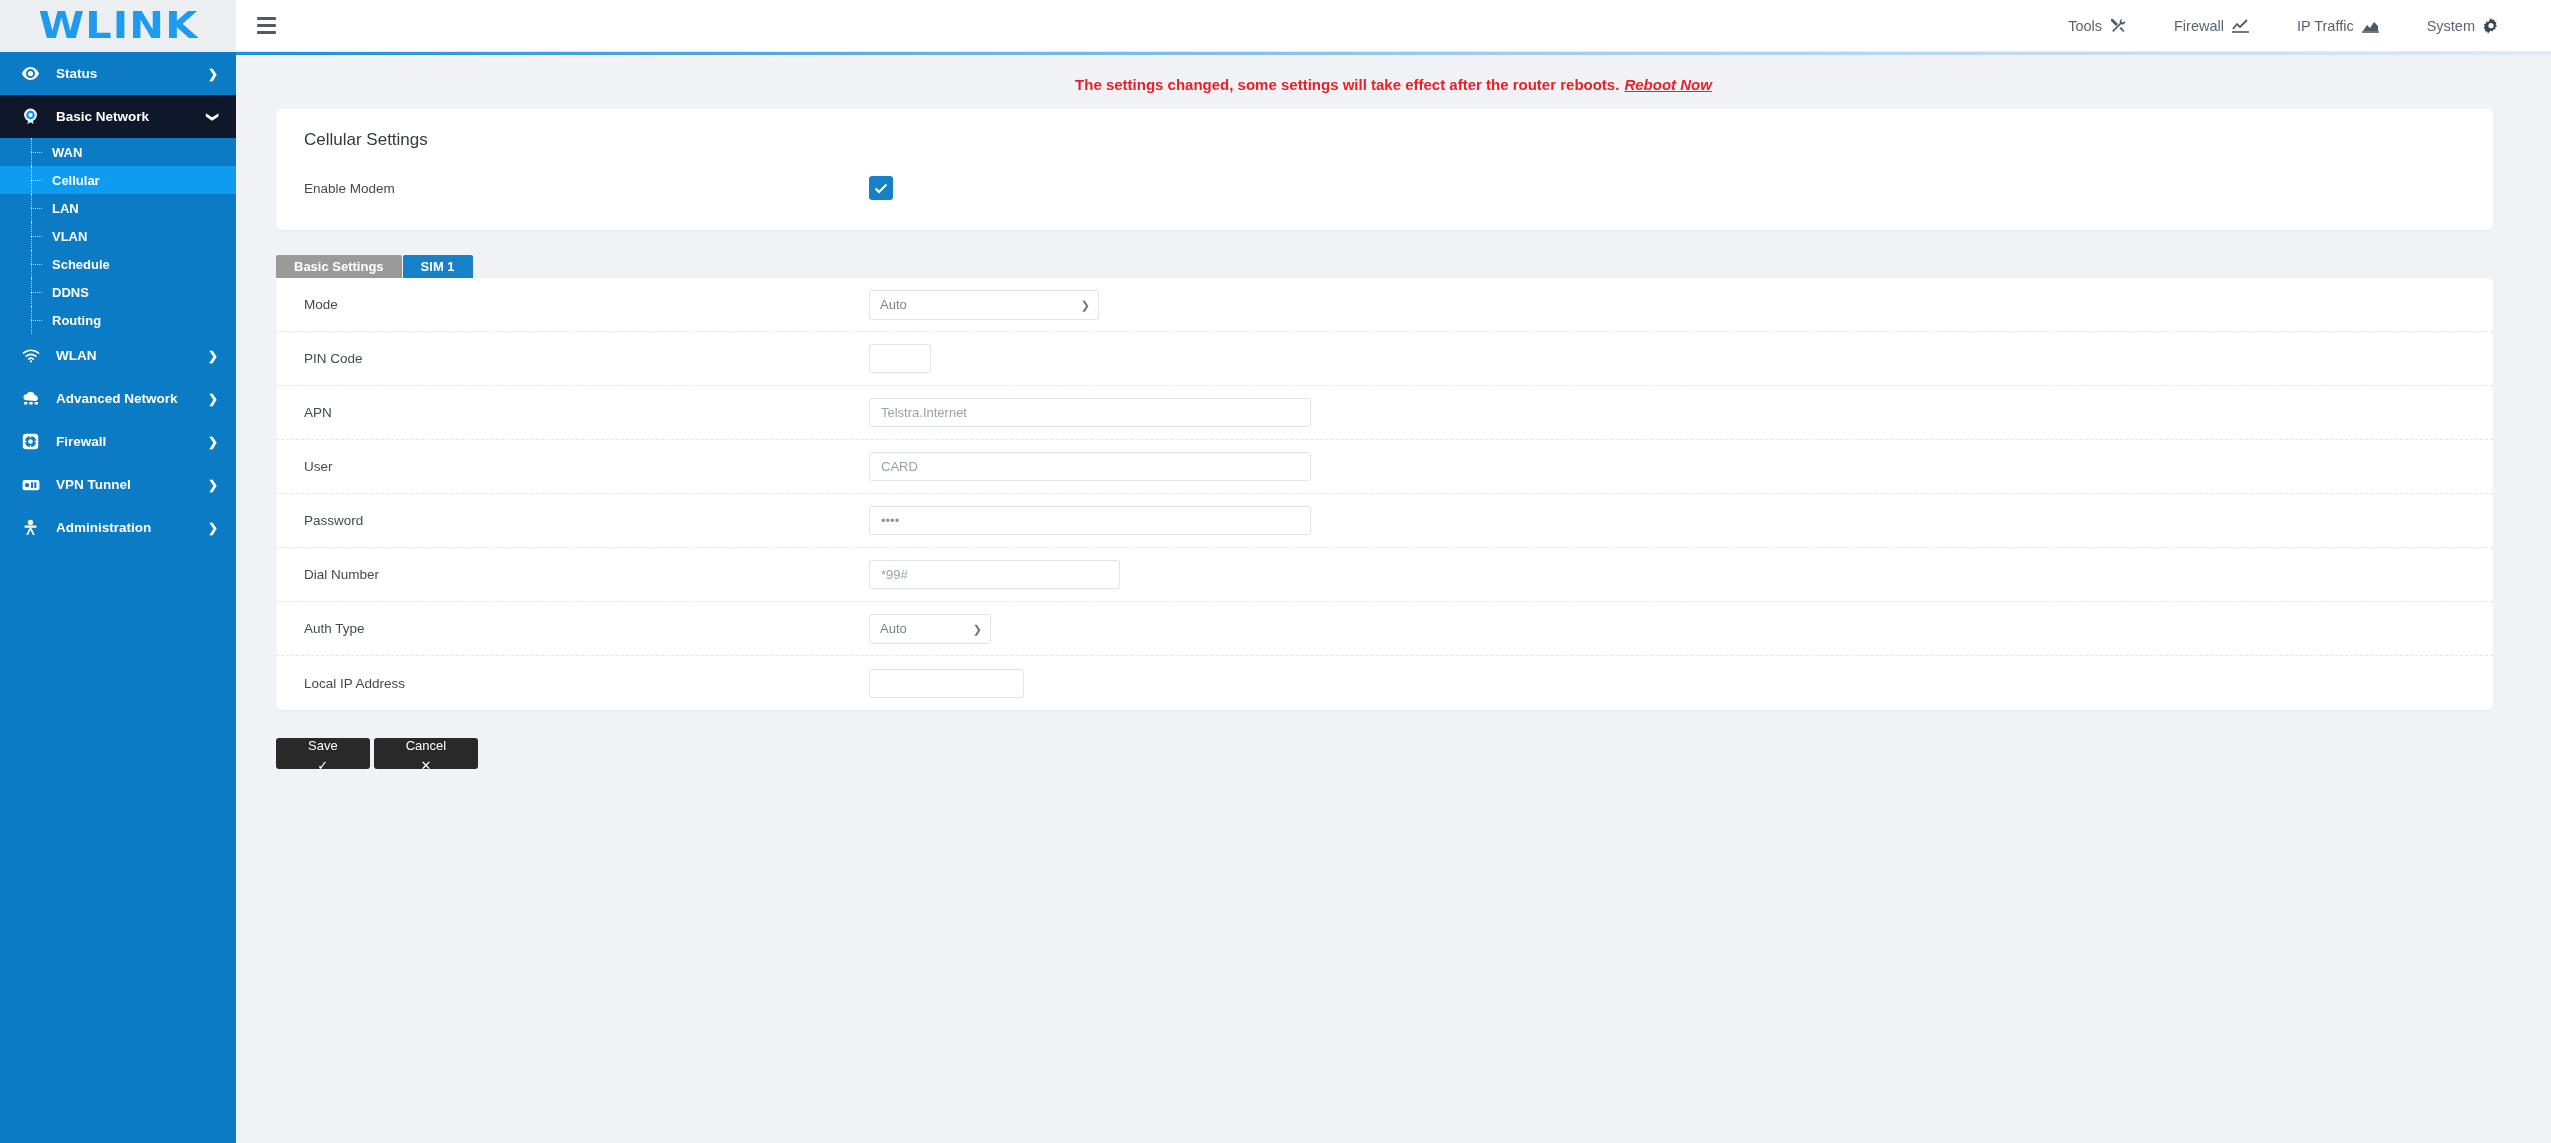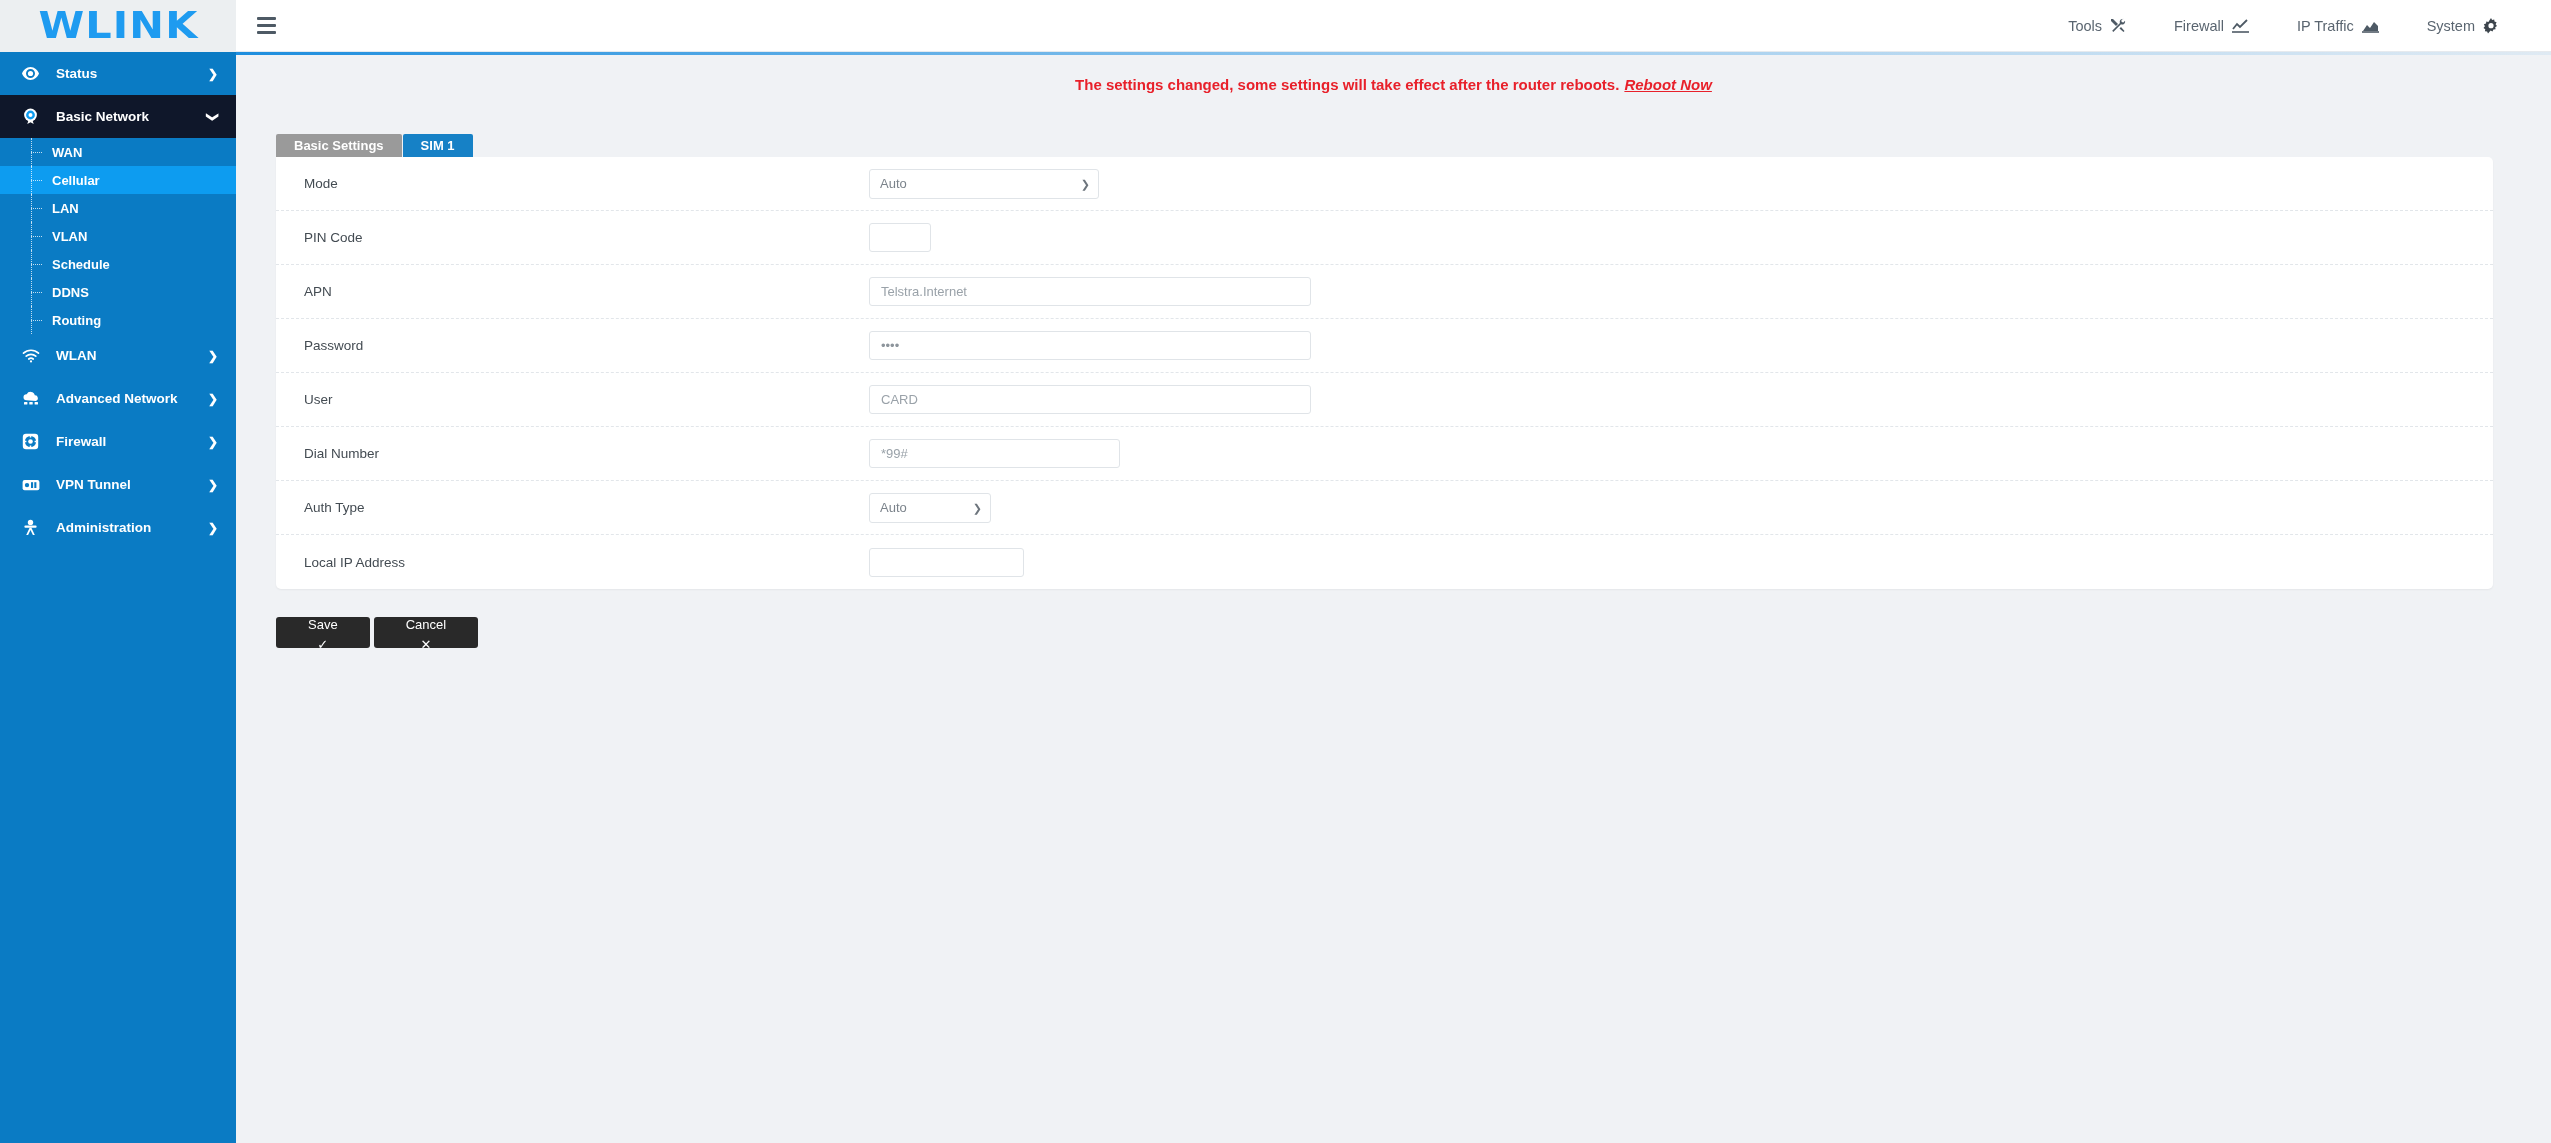--- a/index.html
+++ b/index.html
@@ -506,20 +506,31 @@
   </div>
 
 </div>
 
 <div class="main">
 
   <div class="reboot-banner">
     <span>The settings changed, some settings will take effect after the router reboots.</span><span class="reboot-link">Reboot Now</span>
   </div>
 
+  <div class="card">
+    <div class="card-title">Cellular Settings</div>
+    <div class="enable-row">
+      <div class="enable-label">Enable Modem</div>
+      <div class="chk">
+        <svg width="14" height="11" viewBox="0 0 14 11">
+          <polyline points="1.5,5.5 5,9 12.5,1.5" stroke="#ffffff" stroke-width="2" fill="none"></polyline>
+        </svg>
+      </div>
+    </div>
+  </div>
 
   <div class="tabs">
     <div class="tab inactive">
       <span>Basic Settings</span>
     </div>
     <div class="tab active">
       <span>SIM 1</span>
     </div>
   </div>
 
@@ -543,30 +554,30 @@
     </div>
 
     <div class="form-row">
       <div class="form-label">APN</div>
       <div class="ctl">
         <input class="txt w-wide" type="text" placeholder="Telstra.Internet" style="">
       </div>
     </div>
 
     <div class="form-row">
+      <div class="form-label">User</div>
+      <div class="ctl">
+        <input class="txt w-wide" type="text" placeholder="CARD" style="">
+      </div>
+    </div>
+
+    <div class="form-row">
       <div class="form-label">Password</div>
       <div class="ctl">
         <input class="txt w-wide" type="password" value="1234" style="">
-      </div>
-    </div>
-
-    <div class="form-row">
-      <div class="form-label">User</div>
-      <div class="ctl">
-        <input class="txt w-wide" type="text" placeholder="CARD" style="">
       </div>
     </div>
 
     <div class="form-row">
       <div class="form-label">Dial Number</div>
       <div class="ctl">
         <input class="txt w-dial" type="text" placeholder="*99#" style="">
       </div>
     </div>
 

